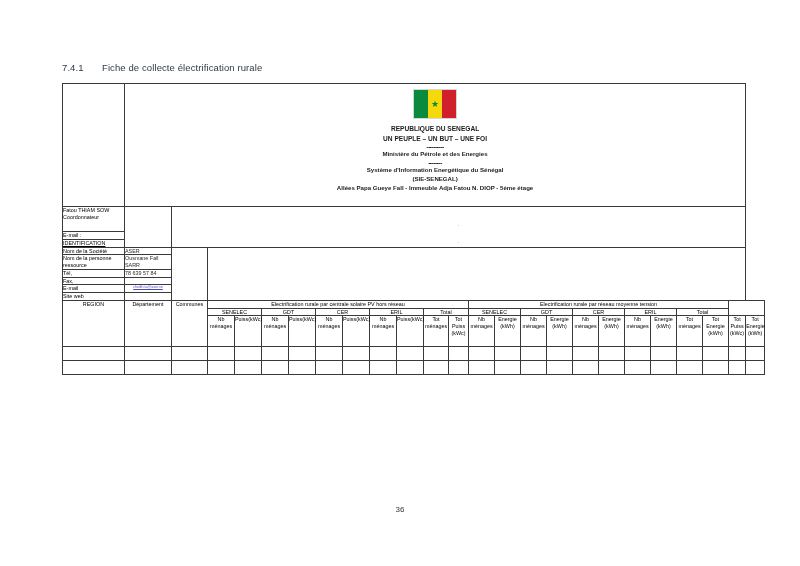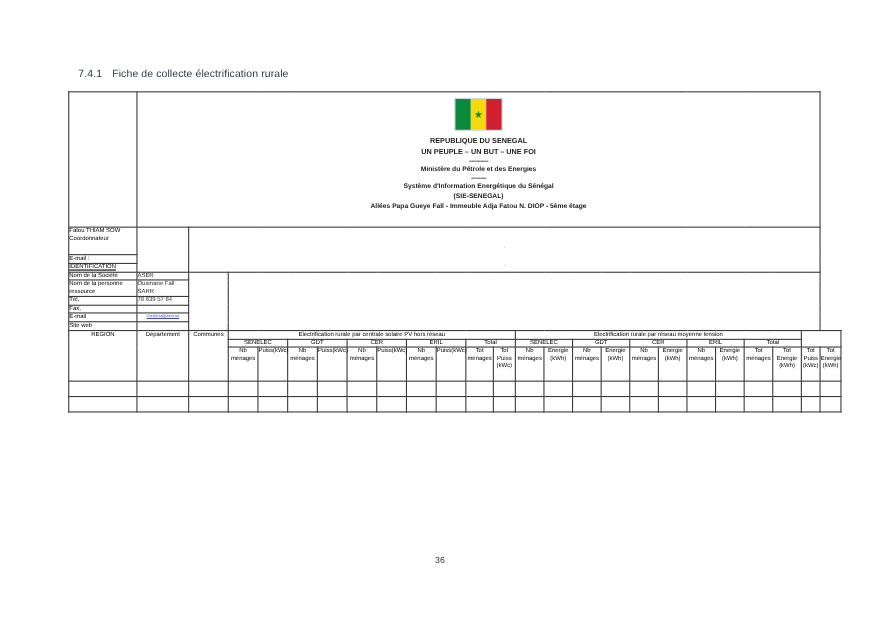--- a/index.html
+++ b/index.html
@@ -25,21 +25,20 @@
 
   
   .section-heading {
     position: absolute;
     left: 62px;
     top: 62px;
     font-size: 9.5px;
     color: #2e3a44;
     letter-spacing: 0.1px;
     white-space: nowrap;
-    text-align: center;
   }
   .section-heading .num {
     display: inline-block;
     width: 40px;
   }
 
   
   .sheet {
     position: absolute;
     left: 62px;

